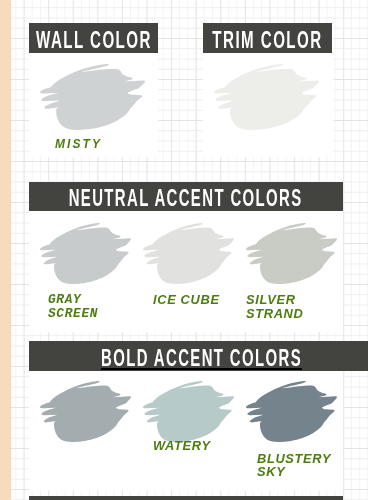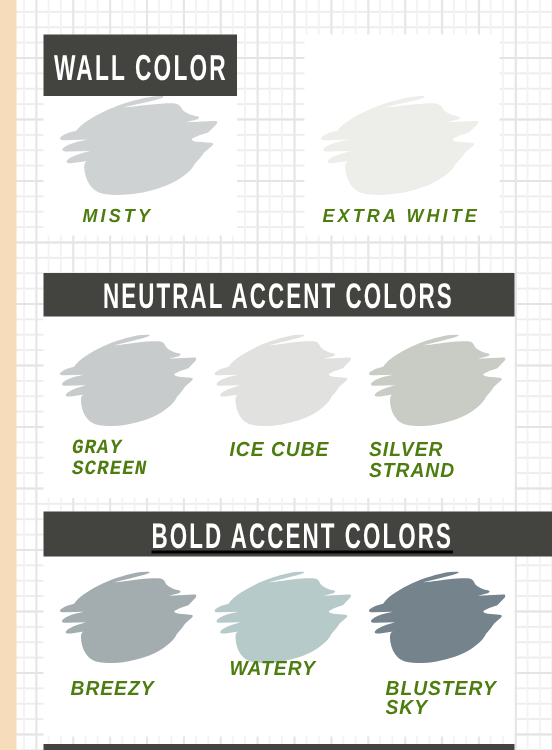--- a/index.html
+++ b/index.html
@@ -52,33 +52,35 @@
   <div class="grid"></div>
   <div class="peach"></div>
 
   <svg width="0" height="0" style="position:absolute" aria-hidden="true">
     <defs>
       <path id="brush" d="M 10.5 24.3 C 12 22, 15 19.2, 19.5 16.5 C 26 12.6, 34 9, 41 6.8 C 48 4.6, 54 3.4, 58 3.1 L 60.9 2.9 C 62.4 2.85, 62.6 3.7, 60.9 4.3 C 57.5 5.5, 52 6.8, 46.5 8.0 C 42.5 8.9, 39.5 9.6, 38 10.0 C 40.5 9.9, 45 9.3, 49 8.8 C 53.5 8.2, 57.5 7.8, 61 7.6 C 64.5 7.4, 67.5 7.3, 69.5 7.6 C 71.3 7.9, 72.5 9.2, 73.4 11.4 C 75.2 13.4, 78.6 14.8, 81.9 15.4 C 83.7 15.7, 83.9 16.8, 81.4 17.5 L 75.2 19.0 L 92.3 18.2 C 94.3 18.1, 94.9 19.1, 93.0 20.9 L 88.6 25.3 L 83.0 27.2 L 79.6 28.8 C 78.3 29.5, 78.9 30.5, 82.2 31.0 L 90.2 31.6 C 91.9 31.7, 92.1 32.6, 90.7 33.7 L 86.4 37.4 L 84.1 40.6 L 80.6 44.6 C 79.5 47.5, 75.5 51.5, 69.5 55 C 63.5 58.5, 55 61.3, 47 62.6 C 40 63.7, 33 64, 28 63.2 C 23.5 62.5, 20.5 60.5, 18.5 57.5 C 16.5 54.5, 15.3 50.5, 15.2 47 C 15.1 44.5, 15.6 43.1, 17.4 42.8 L 8.3 44.0 C 4.8 44.5, 3.8 43.4, 5.6 41.9 C 7.3 40.4, 11 38.8, 14.8 37.8 L 18.6 36.6 L 5.5 37.0 C 2.2 37.1, 1.3 36.0, 3.2 34.5 C 5.1 33.0, 8.8 31.5, 12.6 30.7 L 17.3 29.6 L 3.9 30.0 C 0.7 30.1, 0.0 29.0, 1.9 27.6 C 3.7 26.2, 7.2 25.0, 10.5 24.3 Z"></path>
     </defs>
   </svg>
 
   <div class="card" style="left:29px;top:23px;width:129px;height:134px;"></div>
-  <div class="hdr" style="left:29px;top:23px;width:129px;height:41px;text-align:center;">
+  <div class="hdr" style="left:29px;top:23px;width:129px;height:30px;text-align:center;">
     <span class="t" style="font-size:24px;letter-spacing:2.3px;">WALL COLOR</span>
   </div>
   <svg class="swatch" style="left:40px;top:64px;width:105px;height:66px;" viewBox="0.85 2.9 93.3 60.75" preserveAspectRatio="none">
     <use href="#brush" fill="#ced2d2"></use>
   </svg>
   <div class="label" style="left:55.4px;top:138.4px;font-size:12.6px;letter-spacing:2.2px;line-height:13.6px;"><span>MISTY</span></div>
 
   <div class="card" style="left:203px;top:23px;width:130px;height:134px;"></div>
+  <div class="hdr" style="left:203px;top:23px;width:129px;height:30px;">
+    <span class="t" style="font-size:24px;letter-spacing:2.3px;">TRIM COLOR</span>
+  </div>
   <svg class="swatch" style="left:214px;top:64px;width:105px;height:66px;" viewBox="0.85 2.9 93.3 60.75" preserveAspectRatio="none">
     <use href="#brush" fill="#edeee9"></use>
   </svg>
-  <div class="label" style="left:215.3px;top:138.4px;font-size:12.6px;letter-spacing:2.2px;line-height:13.6px;"><span>EXTRA WHITE</span></div>
 
   <div class="card" style="left:29px;top:182px;width:314px;height:150px;"></div>
   <div class="hdr" style="left:29px;top:182px;width:314px;height:29px;">
     <span class="t" style="font-size:23.7px;letter-spacing:2.2px;">NEUTRAL ACCENT COLORS</span>
   </div>
   <svg class="swatch" style="left:40px;top:223px;width:91px;height:61px;" viewBox="0.85 2.9 93.3 60.75" preserveAspectRatio="none">
     <use href="#brush" fill="#c7cbcb"></use>
   </svg>
   <div class="label" style="left:47.5px;top:293.4px;font-size:13.5px;letter-spacing:0.7px;line-height:13.9px;font-family:Liberation Mono, monospace;"><span>GRAY
 SCREEN</span></div>
@@ -92,21 +94,20 @@
   <div class="label" style="left:246px;top:293.4px;font-size:13.5px;letter-spacing:0.7px;line-height:13.9px;"><span>SILVER
 STRAND</span></div>
 
   <div class="card" style="left:29px;top:341px;width:314px;height:150px;"></div>
   <div class="hdr" style="left:29px;top:341px;width:346px;height:30px;text-decoration:underline;">
     <span class="t" style="font-size:23.7px;letter-spacing:2.2px;">BOLD ACCENT COLORS</span>
   </div>
   <svg class="swatch" style="left:40px;top:381px;width:91px;height:61px;" viewBox="0.85 2.9 93.3 60.75" preserveAspectRatio="none">
     <use href="#brush" fill="#a3adaf"></use>
   </svg>
-  <div class="label" style="left:47px;top:451.9px;font-size:13.5px;letter-spacing:0.7px;line-height:13.4px;"><span>BREEZY</span></div>
   <svg class="swatch" style="left:143px;top:381px;width:91px;height:61px;" viewBox="0.85 2.9 93.3 60.75" preserveAspectRatio="none">
     <use href="#brush" fill="#b6cac9"></use>
   </svg>
   <div class="label" style="left:153.3px;top:439px;font-size:13.5px;letter-spacing:0.7px;line-height:13.4px;"><span>WATERY</span></div>
   <svg class="swatch" style="left:246px;top:381px;width:91px;height:61px;" viewBox="0.85 2.9 93.3 60.75" preserveAspectRatio="none">
     <use href="#brush" fill="#74838c"></use>
   </svg>
   <div class="label" style="left:256.5px;top:451.9px;font-size:13.5px;letter-spacing:0.7px;line-height:13.4px;"><span>BLUSTERY
 SKY</span></div>
 

